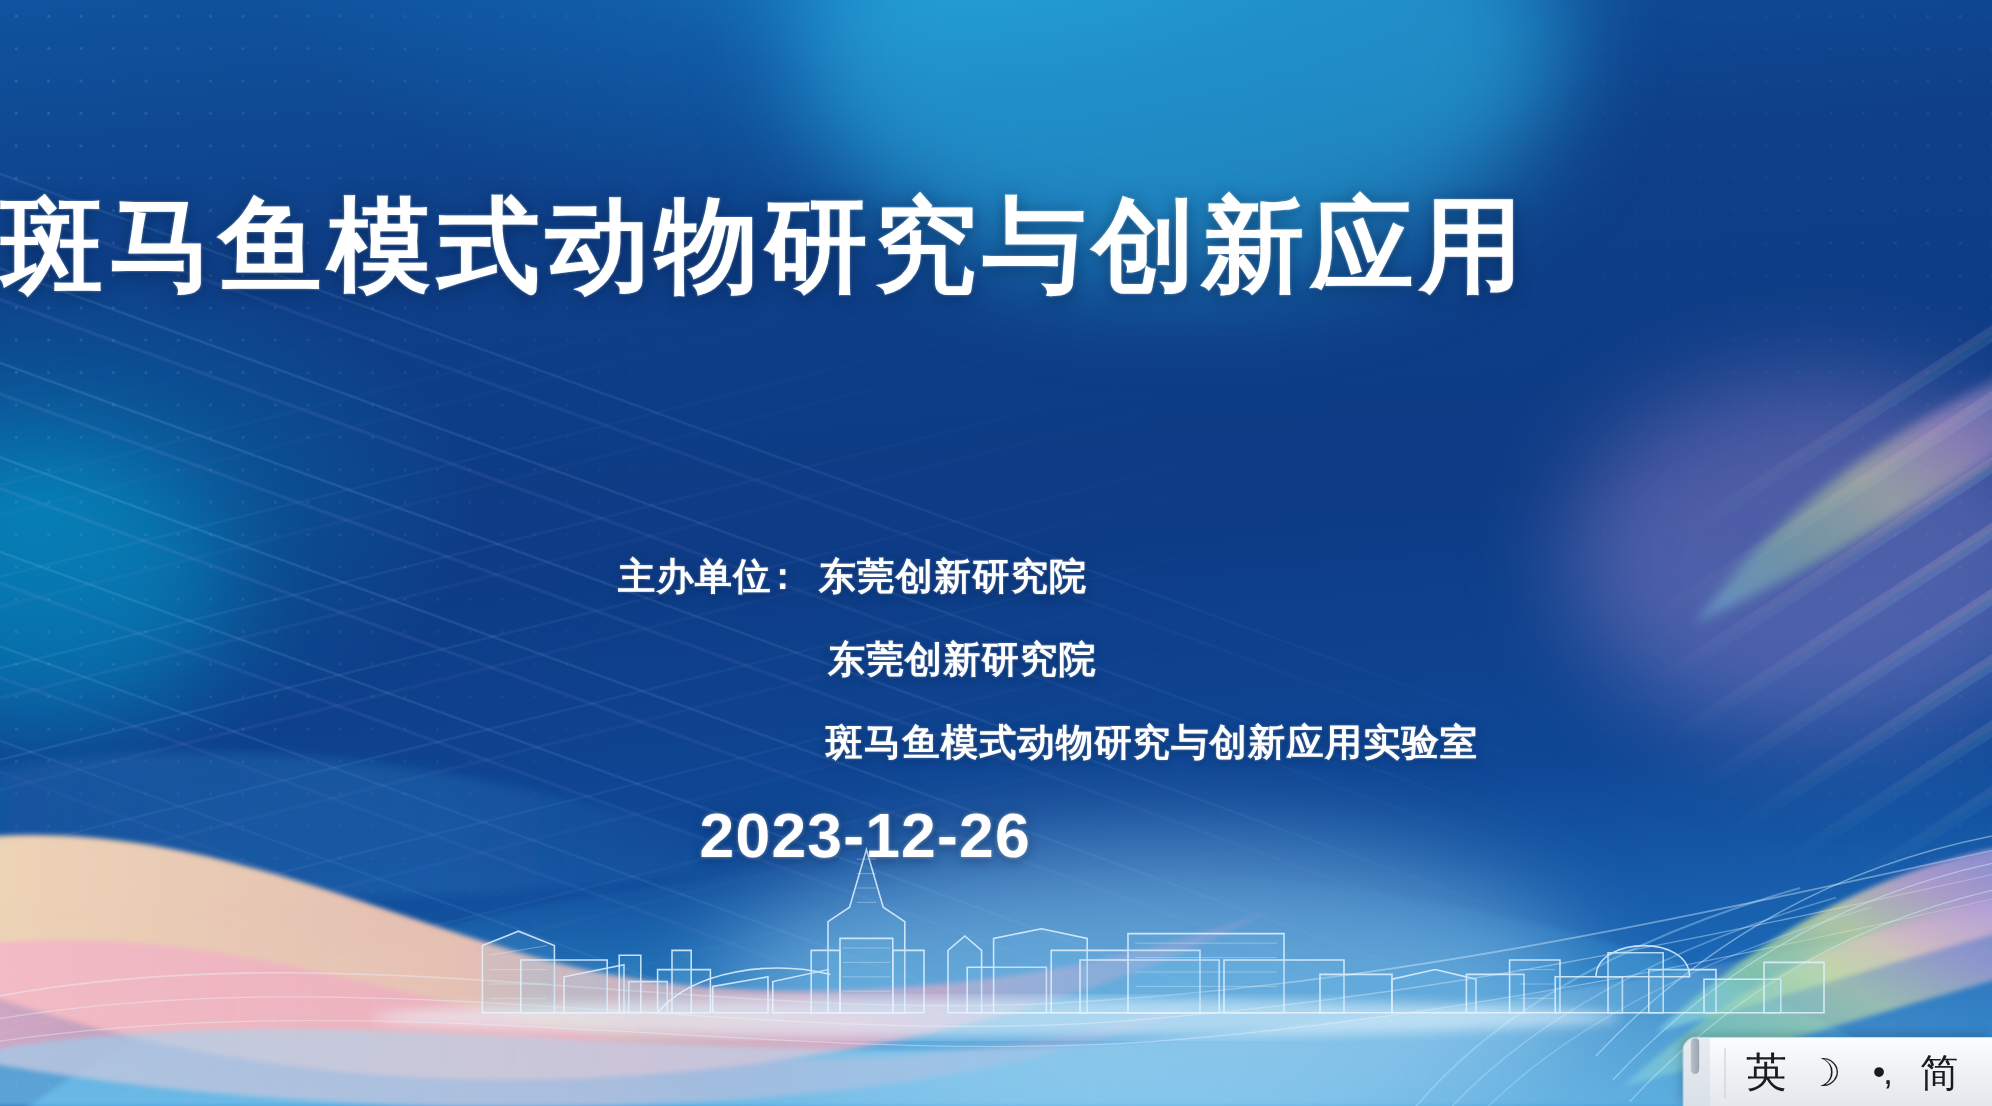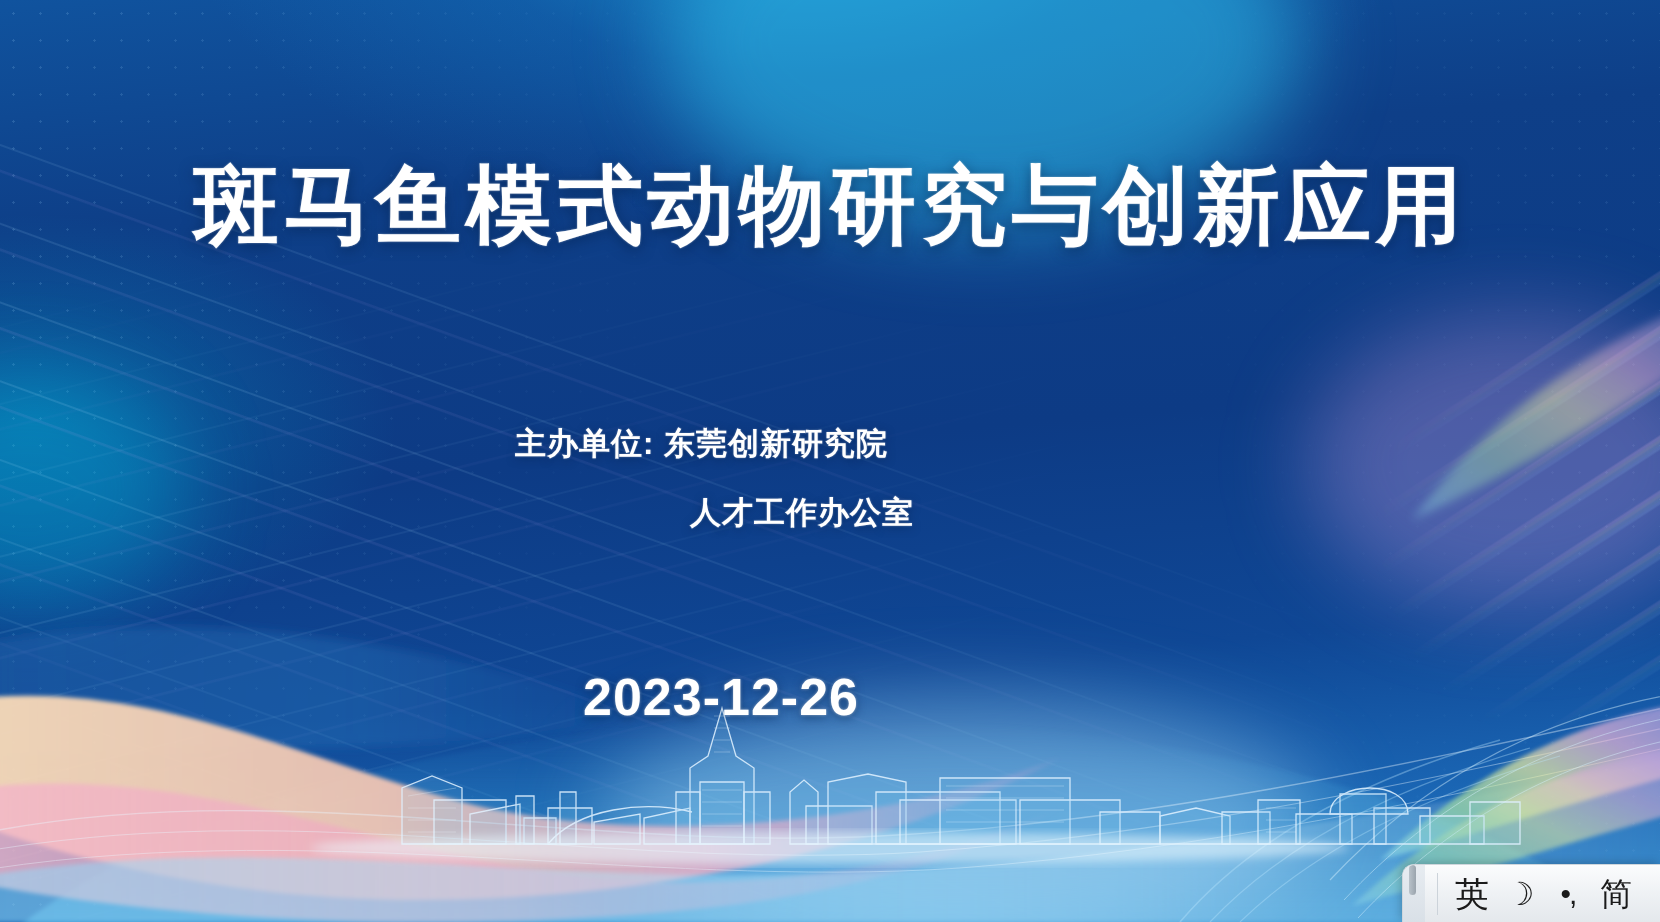--- a/index.html
+++ b/index.html
@@ -86,34 +86,34 @@
     filter:blur(2px);
   }
 
   
   .ribbons{ position:absolute; inset:0; }
 
   
   .skyline{ position:absolute; left:0; right:0; bottom:36px; height:190px; }
 
   
-  .titlewrap{ position:absolute; left:0; right:0; top:160px; text-align:center; }
+  .titlewrap{ position:absolute; left:0; right:0; top:160px; }
 
   .slide-title{
     font-size:86px; font-weight:bold; color:#ffffff; letter-spacing:5px;
     line-height:1.05;
     text-shadow:0 0 2px rgba(255,255,255,.5), 0 3px 14px rgba(4,30,70,.55);
   }
   .slide-subtitle{
     margin-top:26px; font-size:44px; font-weight:bold; color:#ffffff;
     letter-spacing:2px;
     text-shadow:0 0 2px rgba(255,255,255,.45), 0 2px 10px rgba(4,30,70,.5);
   }
 
-  .org{ position:absolute; left:0; right:0; top:428px; }
+  .org{ position:absolute; left:0; right:0; top:468px;font-family:Liberation Mono, monospace; }
   .org-line{
     color:#ffffff; font-weight:bold; font-size:31px; letter-spacing:1px;
     line-height:1.0;
     text-shadow:0 0 2px rgba(255,255,255,.4), 0 2px 8px rgba(4,30,70,.5);
     white-space:nowrap;
   }
   .org-line.l1{ margin-left:515px; margin-bottom:38px; }
   .org-line.l2{ margin-left:690px; margin-bottom:38px; }
   .org-line.l3{ margin-left:688px; }
 
@@ -297,21 +297,22 @@
 
     <ellipse cx="830" cy="152" rx="520" ry="16" fill="rgba(235,250,255,.55)" filter="url(#soft2)"></ellipse>
   </svg>
 
   <div class="titlewrap">
     <div class="slide-title">斑马鱼模式动物研究与创新应用</div>
   </div>
 
   <div class="org">
     <div class="org-line l1">主办单位: 东莞创新研究院</div>
-    <div class="org-line l2">人才工作办公室</div>
+    <div class="org-line l2">东莞创新研究院</div>
+    <div class="org-line l3">斑马鱼模式动物研究与创新应用实验室</div>
   </div>
 
   <div class="date">2023-12-26</div>
 
   <div id="ime-bar">
     <div class="ime-left-pad">
       <div class="ime-grip"></div>
     </div>
     <div class="ime-sep"></div>
     <div class="ime-item ime-mode">英</div>

